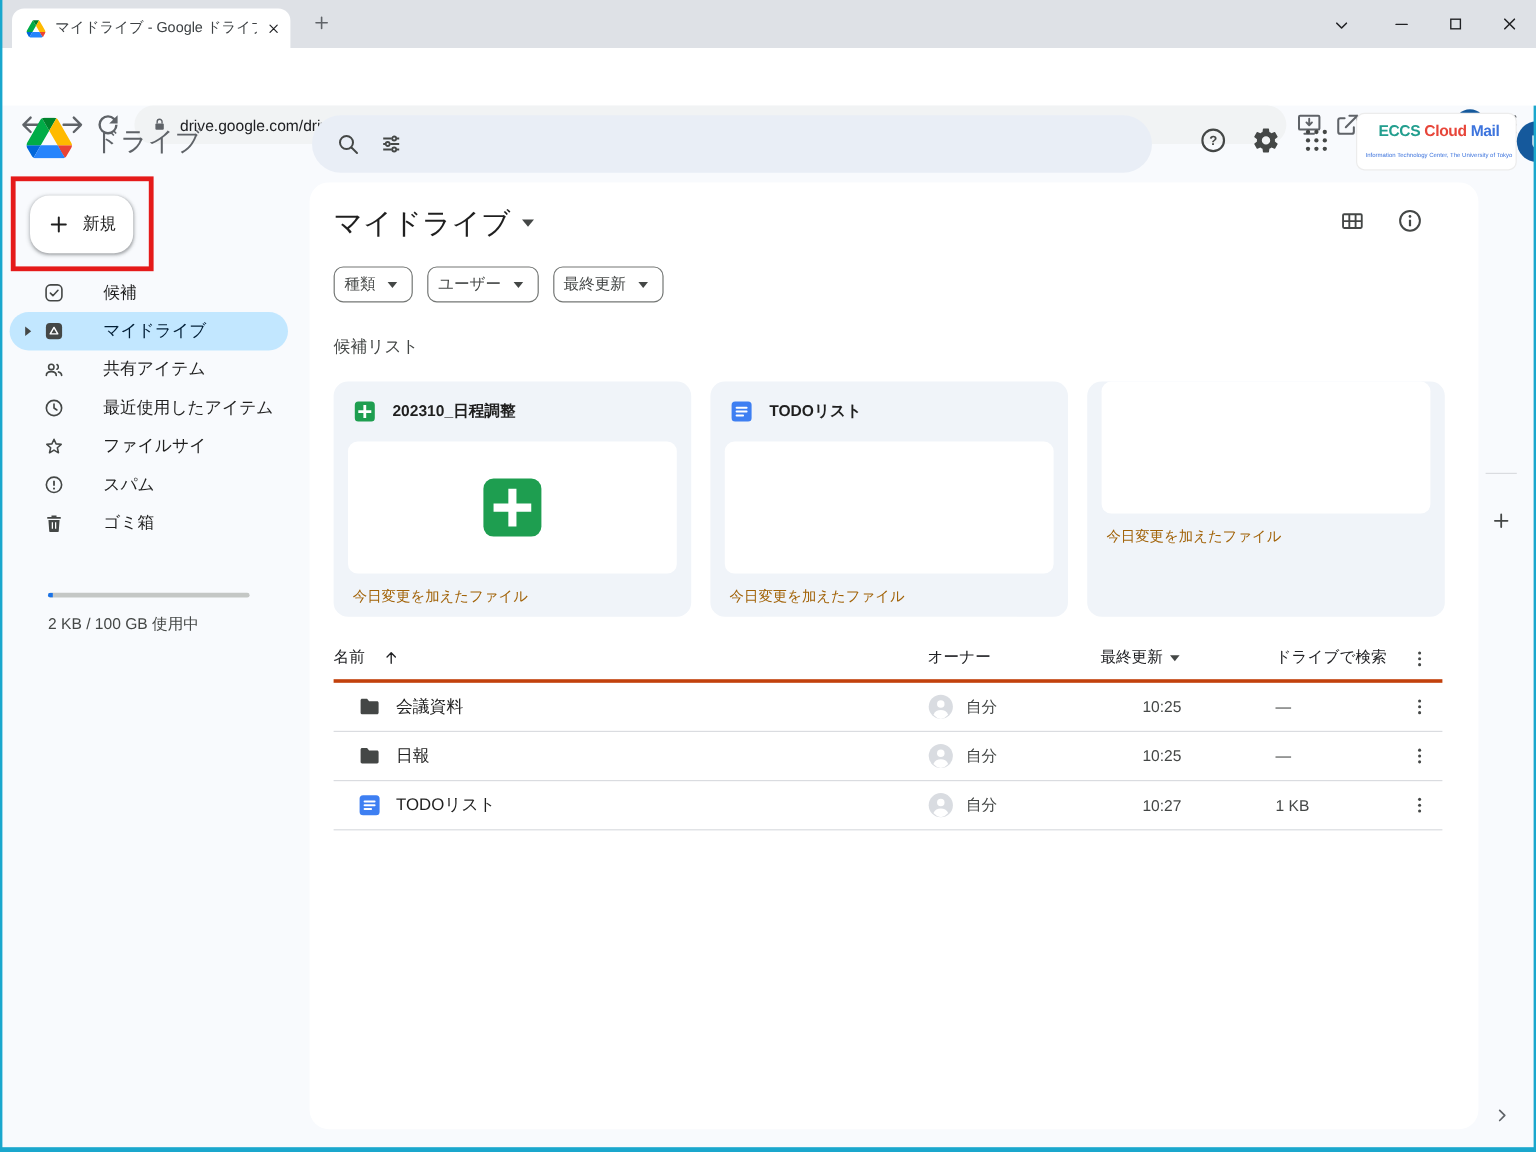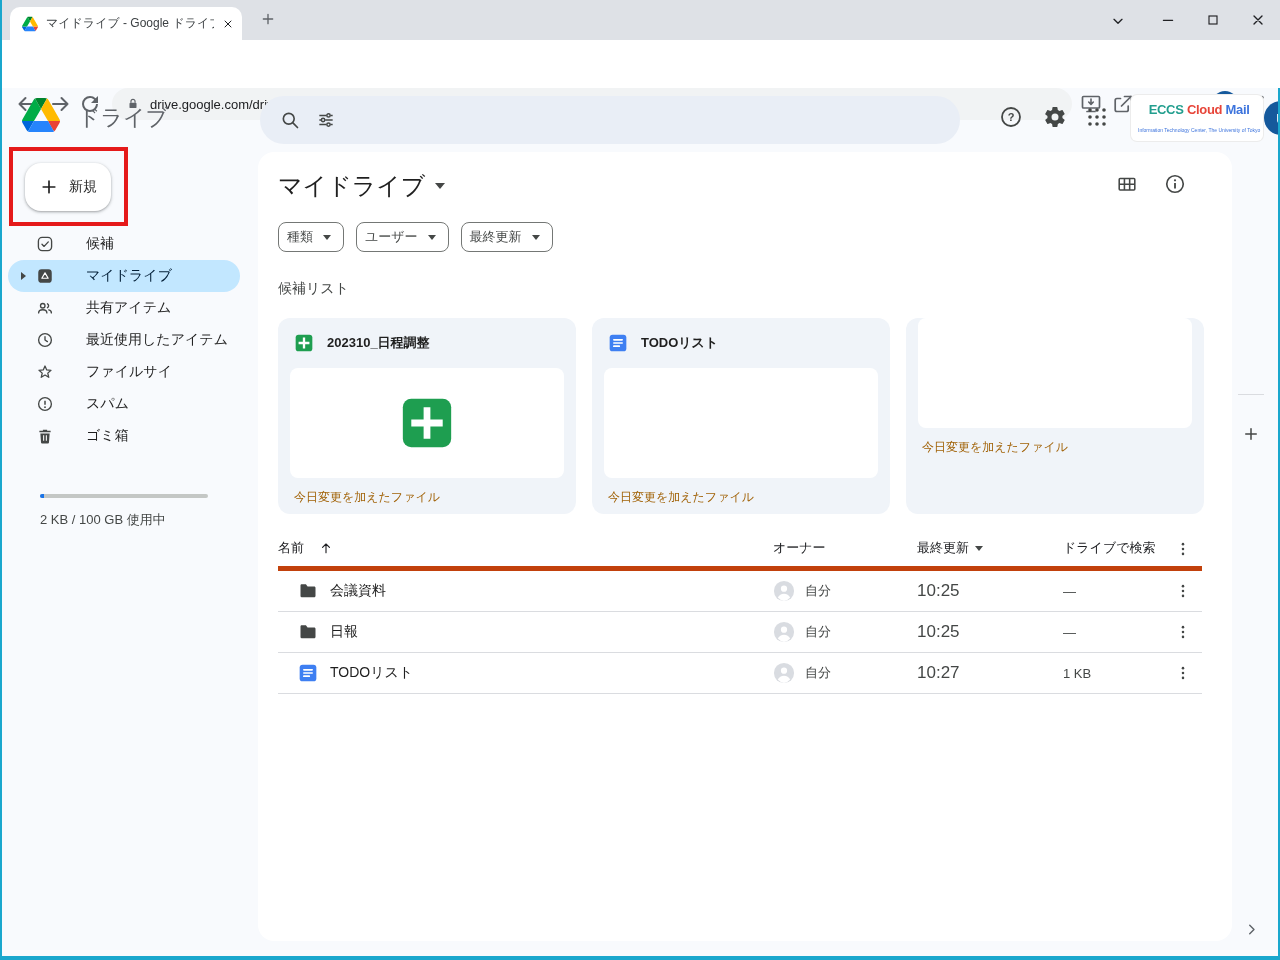--- a/index.html
+++ b/index.html
@@ -97,32 +97,32 @@
   .section-label{left:20px;top:128px;font-size:14px;color:#444746;}
   .cards{left:20px;top:166px;display:flex;gap:16px;}
   .card{width:298px;height:196px;background:#f0f4f9;border-radius:12px;box-sizing:border-box;cursor:pointer;}
   .card-head{height:50px;display:flex;align-items:center;gap:13px;padding:0 16px;box-sizing:border-box;}
   .card-title{font-size:13px;font-weight:bold;color:#1f1f1f;white-space:nowrap;overflow:hidden;}
   .card-preview{margin:0 12px;height:110px;background:#fff;border-radius:8px;position:relative;}
   .preview-icon{position:absolute;left:50%;top:50%;width:58px;height:58px;margin:-29px 0 0 -29px;}
   .card-caption{padding:11px 16px 0;font-size:12px;color:#a16207;}
 
   .table{left:20px;top:381px;width:924px;}
-  .thead{height:33px;position:relative;border-bottom:5px solid #c2410c;font-size:13px;color:#202124;}
+  .thead{height:33px;position:relative;border-bottom:3px solid #c2410c;font-size:13px;color:#202124;}
   .th{position:absolute;top:6px;}
   .th-name{left:0;display:flex;gap:14px;align-items:center;}
   .th-owner{left:495px;} .th-mod{left:639px;display:flex;gap:6px;align-items:center;}
   .th-size{left:785px;} .th-kebab{left:896px;top:7px;color:#444746;}
   .trow{height:40px;position:relative;border-bottom:1px solid #dadce0;cursor:pointer;}
   .td{position:absolute;top:50%;transform:translateY(-50%);}
   .td-ficon{left:20px;width:20px;height:20px;}
   .td-name{left:52px;font-size:14px;color:#1f1f1f;}
   .td-owner{left:495px;display:flex;align-items:center;gap:10px;font-size:13px;color:#444746;}
   .owner-avatar{width:22px;height:22px;}
-  .td-mod{left:639px;font-size:17px;color:#444746;}
+  .td-mod{left:674px;font-size:13px;color:#444746;}
   .td-size{left:785px;font-size:13px;color:#444746;}
   .td-kebab{left:896px;width:18px;height:18px;color:#444746;}
 
   
   .rail-item{left:1242px;width:18px;height:18px;cursor:pointer;}
   .rail-div{left:1238px;top:394px;width:26px;height:1px;background:#dadce0;}
   .rail-plus{left:1242px;top:425px;width:18px;height:18px;color:#444746;cursor:pointer;}
   .rail-chevron{left:1243px;top:921px;width:17px;height:17px;color:#5f6368;cursor:pointer;}
 </style>
 </head>

